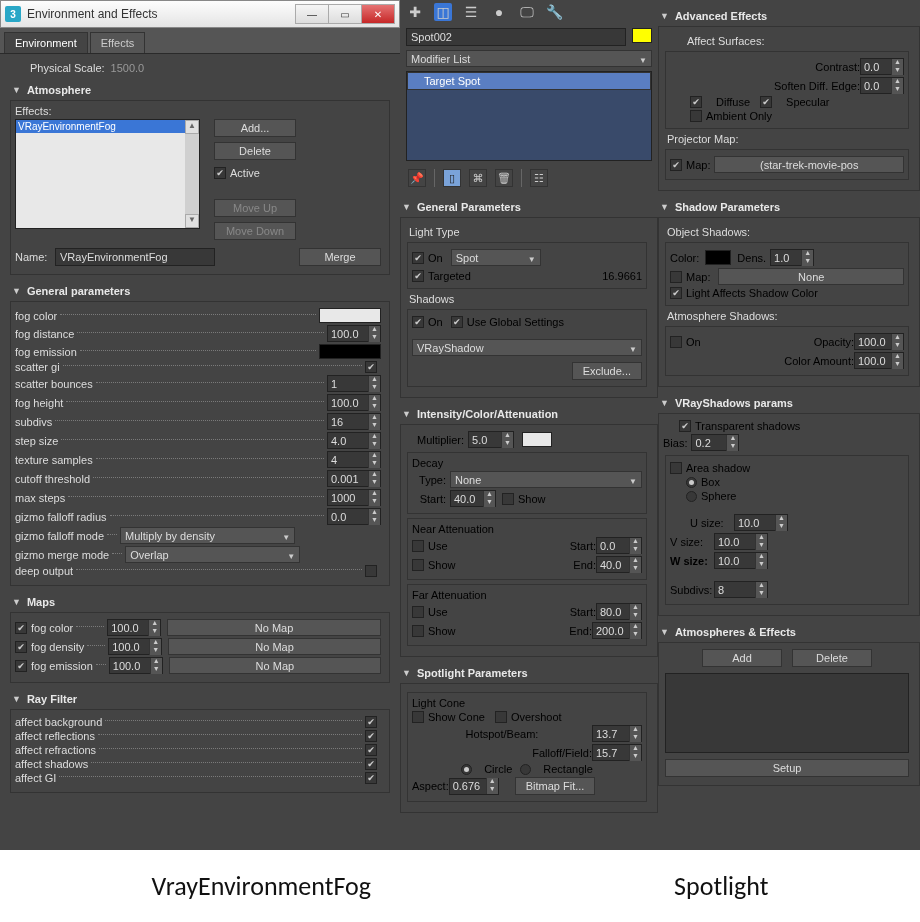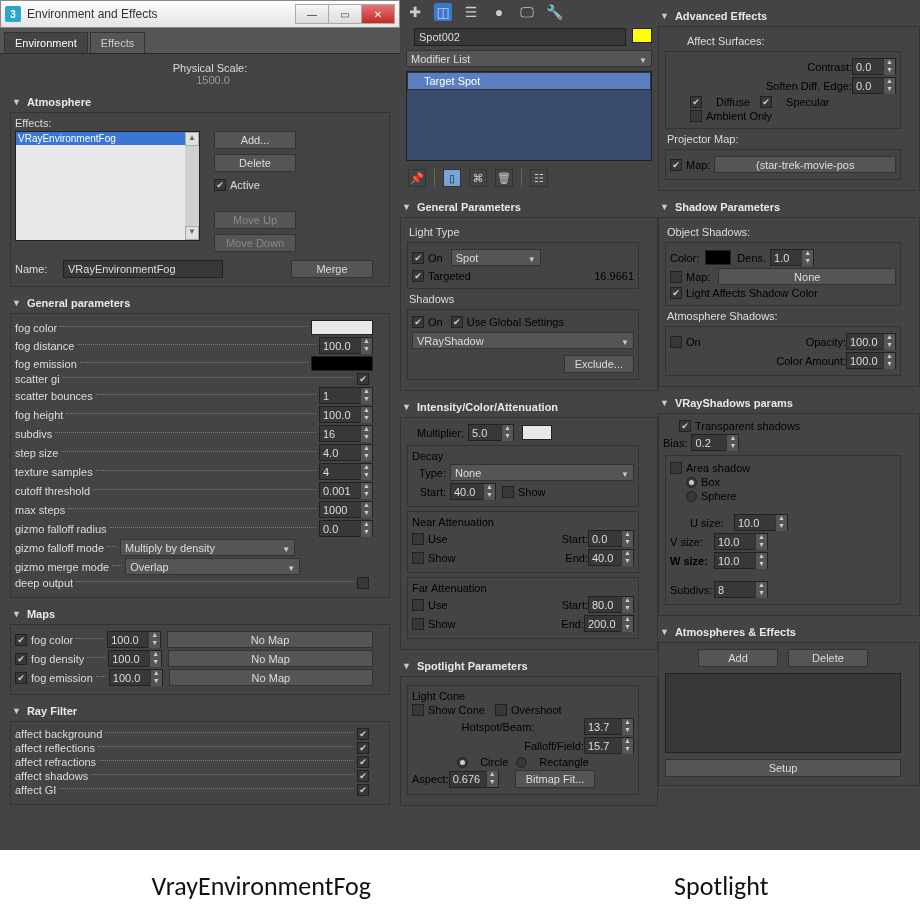--- a/index.html
+++ b/index.html
@@ -21,21 +21,21 @@
 
 .tabbar { display: flex; background: #555; padding: 4px 4px 0 4px; border-bottom:1px solid #2a2a2a;}
 .tab { padding: 4px 10px; background: #555; color: #ccc; border:1px solid #333; border-bottom:none; margin-right:2px; cursor:pointer;}
 .tab.active { background: #444; color: #fff; }
 
 .inner { padding: 6px 10px 10px 10px; color: #ddd; }
 
 
 .rollout-header { display:flex; align-items:center; padding:4px 2px; color:#e8e8e8; font-weight:bold; border-bottom:1px solid #333; margin-top:6px; cursor:pointer;}
 .rollout-header .tri { margin-right:6px; font-size:9px; color:#ccc;}
-.rollout-body { padding:4px 16px 6px 4px; border:1px solid #333; border-top:none;}
+.rollout-body { padding:4px 8px 6px 4px; border:1px solid #333; border-top:none;}
 
 
 .row { display:flex; align-items:center; margin:2px 0;}
 .label { color:#ddd; }
 .dots { flex:1; border-bottom:1px dotted #7a7a7a; height:0; margin:0 3px 3px 3px; }
 .spinner { display:flex; align-items:center; background:#383838; border:1px solid #222; height:17px;}
 .spinner input { width:40px; background:#383838; border:none; color:#ddd; text-align:left; padding:0 3px; font-size:11px;}
 .spinner .arrows { width:12px; display:flex; flex-direction:column; }
 .spinner .arrows span { height:8px; line-height:6px; text-align:center; font-size:7px; color:#ccc; background:#555; border-left:1px solid #333;}
 .swatch { width:62px; height:15px; border:1px solid #222; }
@@ -50,21 +50,21 @@
 
 .listbox { background:#e8e8e8; border:1px solid #222; height:110px; width:185px; position:relative;}
 .listbox .sel { background:#3a76d6; color:#fff; padding:1px 2px; font-size:10px;}
 .scrollbar-v { position:absolute; right:0; top:0; width:14px; height:100%; background:#d0d0d0; display:flex; flex-direction:column;}
 .scrollbar-v .end { height:14px; background:#e0e0e0; border:1px solid #aaa; text-align:center; font-size:8px; color:#666;}
 .scrollbar-v .track { flex:1; }
 
 .check { width:12px; height:12px; background:#383838; border:1px solid #222; display:inline-flex; align-items:center; justify-content:center; margin-right:4px; color:#ccc; font-size:9px;}
 .check.on::after{content:"✔";}
 
-.textbox { background:#383838; border:1px solid #222; color:#ddd; padding:2px 4px; width:160px;margin-left:8px;}
+.textbox { background:#383838; border:1px solid #222; color:#ddd; padding:2px 4px; width:160px;}
 .dropdown { background:#555; border:1px solid #333; color:#ddd; padding:1px 4px; display:flex; align-items:flex-end; justify-content:space-between; height:17px;}
 .dropdown .dd-arrow { font-size:8px; color:#ccc; margin-left:4px;}
 
 .mapbtn { flex:1; background:#555; border:1px solid #333; height:17px; display:flex; align-items:center; justify-content:center; color:#ddd;}
 
 .group-label { color:#ddd; margin:4px 0 2px 4px; display:block;}
 .subgroup { border:1px solid #333; padding:4px; margin:4px 2px;}
 
 
 .iconbar { height:24px; display:flex; align-items:center; background:#444; padding:0 6px; gap:10px;}
@@ -99,21 +99,21 @@
         <div class="win-btn">—</div>
         <div class="win-btn">▭</div>
         <div class="win-btn close">✕</div>
       </div>
     </div>
     <div class="tabbar">
       <div class="tab active">Environment</div>
       <div class="tab">Effects</div>
     </div>
     <div class="inner">
-      <div class="row" style="padding-left:20px;flex-direction:column;">
+      <div class="row" style="padding-left:20px;">
         <span class="label">Physical Scale:</span>
         <span style="margin-left:6px;color:#999;">1500.0</span>
       </div>
 
       <div class="rollout-header">
           <span class="tri">▼</span>
           <span>Atmosphere</span>
         </div>
       <div class="rollout-body">
         <span class="label">Effects:</span>
@@ -426,21 +426,21 @@
         </div>
         <span class="group-label">Shadows</span>
         <div class="subgroup">
           <div class="row">
               <span class="check on"></span>
               <span>On</span>
               <span style="width:8px;"></span>
               <span class="check on"></span>
               <span>Use Global Settings</span>
             </div>
-          <div class="dropdown" style="margin-top:4px;">
+          <div class="dropdown" style="margin-top:11px;">
               <span>VRayShadow</span>
               <span class="dd-arrow">▼</span>
             </div>
           <div class="row" style="justify-content:flex-end; margin-top:6px;">
               <div class="btn">Exclude...</div>
             </div>
         </div>
       </div>
 
       <div class="rollout-header">

